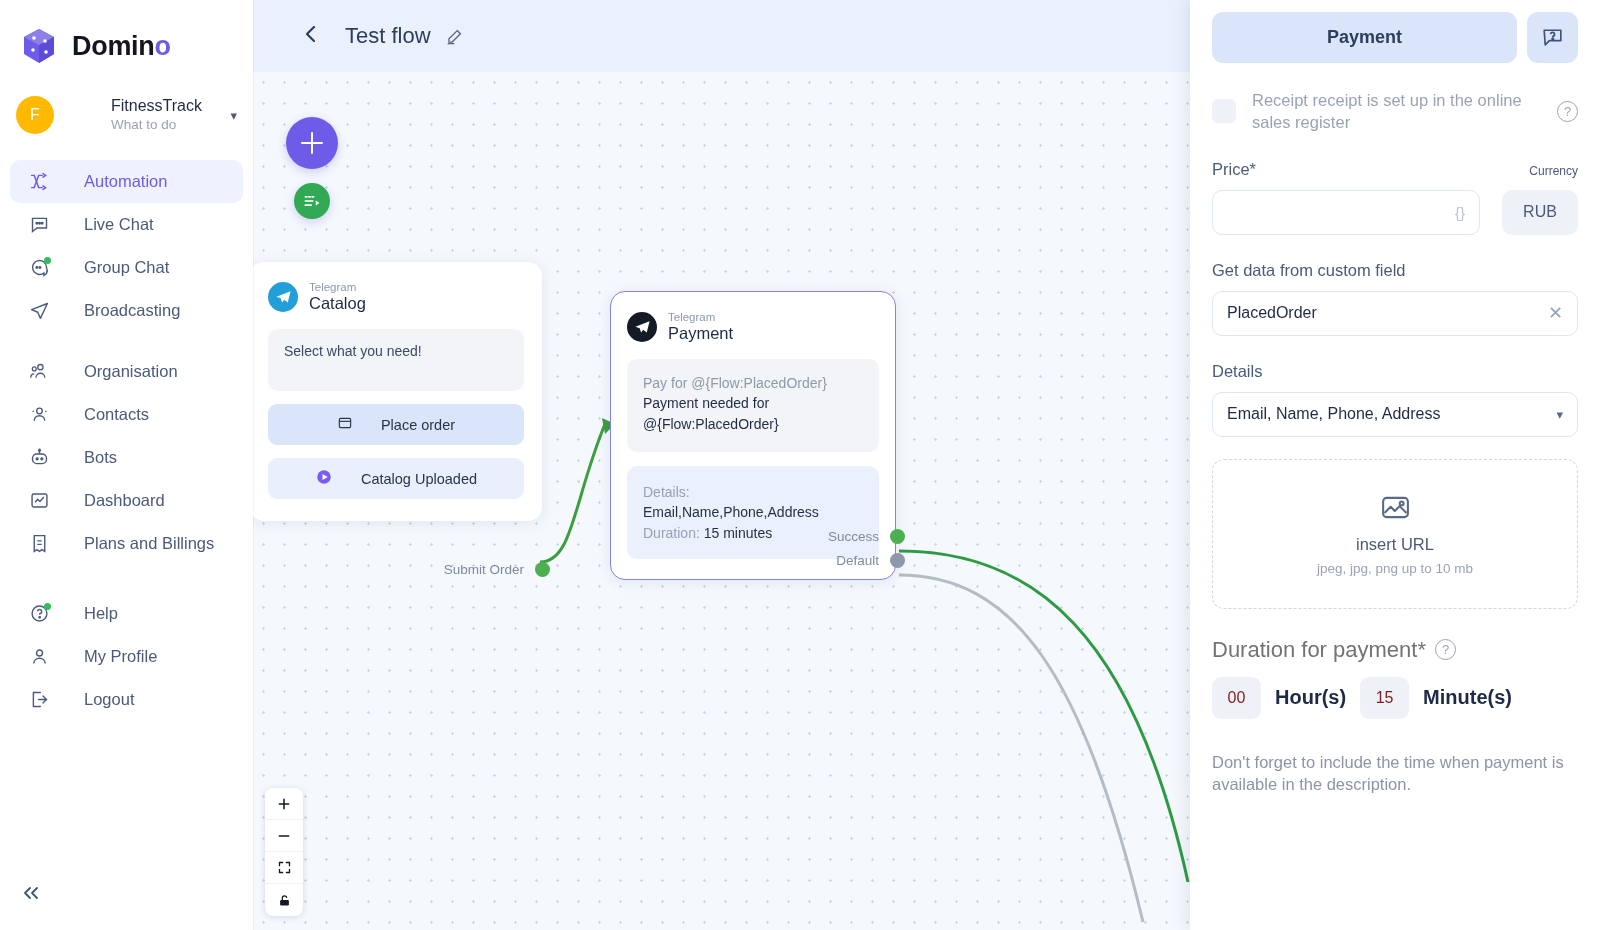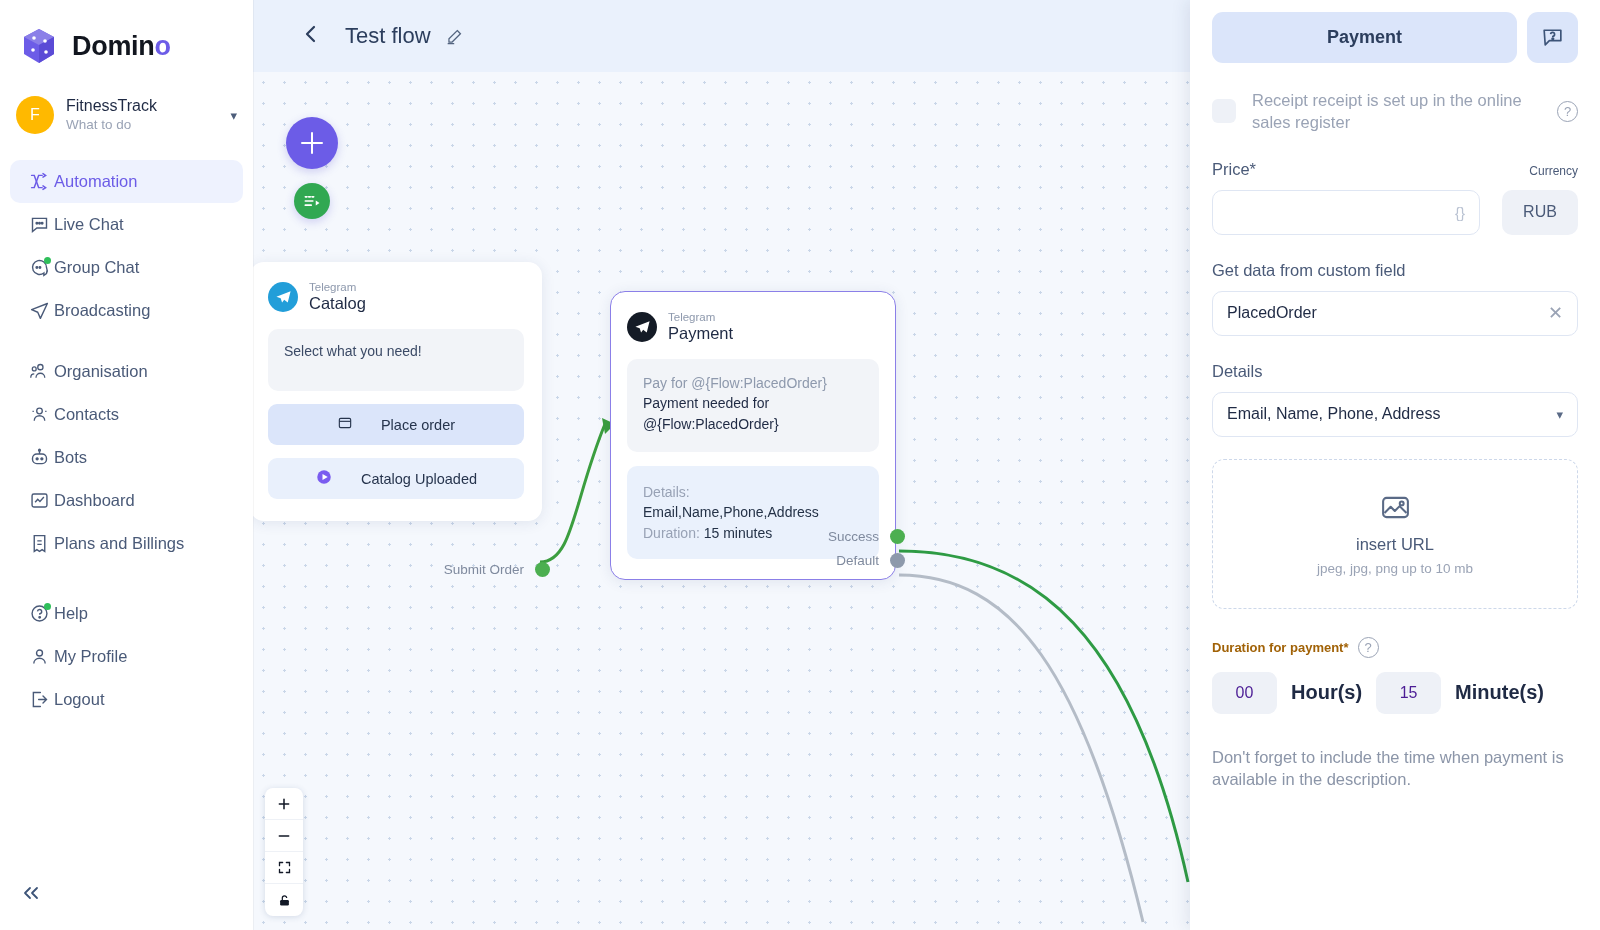--- a/index.html
+++ b/index.html
@@ -25,28 +25,28 @@
   .workspace {
     display: flex; align-items: center; gap: 12px;
     padding: 0 16px; height: 62px; margin-top: 10px; cursor: pointer;
   }
   .ws-avatar {
     width: 38px; height: 38px; border-radius: 50%;
     background: #ffb900; color: #fff; font-size: 16px;
     display: flex; align-items: center; justify-content: center;
     flex: 0 0 38px; font-weight: 500;
   }
-  .ws-text { flex: 1; line-height: 1.15; }
+  .ws-text { flex: 1; line-height: 1.15; margin-left: 45px; }
   .ws-title { font-size: 16px; color: #1f2a44; font-weight: 500; }
   .ws-sub { font-size: 13.5px; color: #9aa3b5; margin-top: 2px; }
   .ws-chev { color: #4d5d7a; font-size: 13px; }
 
   .nav { padding: 14px 10px 0 10px; }
   .nav-item {
-    display: flex; align-items: center; gap: 4px;
+    display: flex; align-items: center; gap: 34px;
     height: 43px; padding: 0 18px; border-radius: 10px;
     color: #4a5a78; font-size: 16.5px; cursor: pointer; margin-bottom: 0px;
   }
   .nav-item .ico { width: 22px; height: 22px; flex: 0 0 22px; display:flex; align-items:center; justify-content:center; position: relative; }
   .nav-item.active { background: #eef2fe; color: #6c5ce7; }
   .nav-item.active .ico svg { stroke: #6c5ce7; }
   .nav-gap { height: 18px; }
   .nav-gap-lg { height: 27px; }
   .dotbadge { position: absolute; width: 7px; height: 7px; border-radius: 50%; background: #2fbf5a; top: 0px; right: -1px; }
 
@@ -198,26 +198,26 @@
 
   .dropzone {
     margin-top: 22px; border: 1.6px dashed #cdd8ea; border-radius: 12px;
     height: 150px; display: flex; flex-direction: column;
     align-items: center; justify-content: center; gap: 7px; cursor: pointer;
   }
   .dz-title { font-size: 16.5px; color: #4a5a78; }
   .dz-sub { font-size: 13.5px; color: #9aa3b5; }
 
   .dur-head { display: flex; align-items: center; gap: 9px; margin-top: 28px; }
-  .dur-head .t { font-size: 13px; color: #a16207; font-weight: bold; }
+  .dur-head .t { font-size: 22px; color: #737373; font-weight: normal; }
   .dur-row { display: flex; align-items: center; gap: 14px; margin-top: 14px; }
   .dur-box {
-    width: 65px; height: 42px; background: #eef1f7; border-radius: 9px;
+    width: 49px; height: 42px; background: #eef1f7; border-radius: 9px;
     display: flex; align-items: center; justify-content: center;
-    font-size: 16px; color: #4c1d95; cursor: text;
+    font-size: 16px; color: #7f1d1d; cursor: text;
   }
   .dur-unit { font-size: 20px; color: #1f2a44; font-weight: bold; }
   .dur-note { margin-top: 32px; font-size: 16.5px; color: #8b95a8; line-height: 1.35; }
 
   .apply-btn {
     margin: 30px 0 26px 0; height: 46px; background: #6c5ce7; color: #fff;
     border: none; border-radius: 10px; font-size: 17px; cursor: pointer;
     font-family: "Liberation Sans", sans-serif;
   }
 </style>

